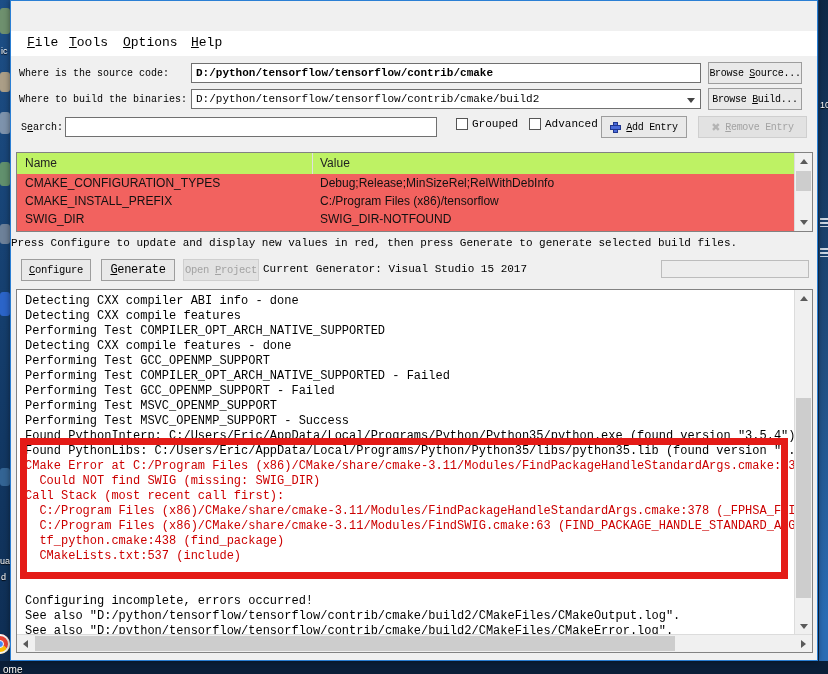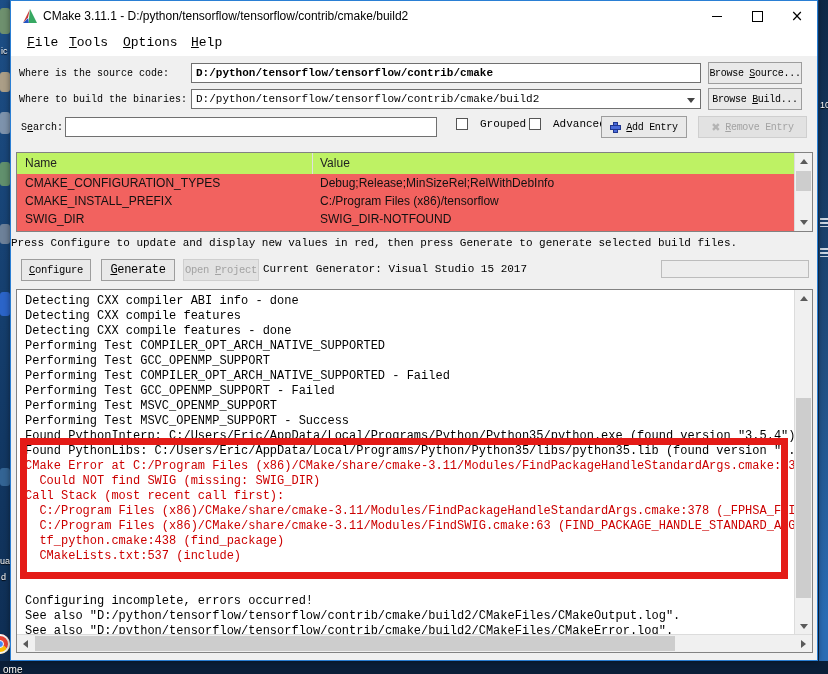--- a/index.html
+++ b/index.html
@@ -40,21 +40,21 @@
   .tbox{position:absolute;height:20px;background:#fff;border:1px solid #707070;box-sizing:border-box;
     font:11px "Liberation Mono",monospace;color:#000;padding:0 4px;outline:none}
   .combo{position:absolute;height:20px;background:#fff;border:1px solid #707070;box-sizing:border-box;
     font:11px "Liberation Mono",monospace;line-height:18px;padding:0 18px 0 4px;white-space:nowrap;overflow:hidden}
   .combo-arrow{position:absolute;right:5px;top:8px;width:0;height:0;
     border-left:4px solid transparent;border-right:4px solid transparent;border-top:5px solid #444}
   .btn{position:absolute;height:22px;background:#e9e9e9;border:1px solid #9d9d9d;box-sizing:border-box;
     font:10px "Liberation Mono",monospace;color:#000;display:flex;align-items:center;justify-content:center;
     white-space:nowrap;letter-spacing:-.3px}
   .btn.disabled{color:#a3a3a3;background:#e2e2e2;border-color:#cfcfcf}
-  .checkbox-row{position:absolute;display:flex;align-items:flex-start;gap:12px}
+  .checkbox-row{position:absolute;display:flex;align-items:flex-start;gap:4px}
   .cb{width:12px;height:12px;background:#fff;border:1px solid #555;box-sizing:border-box}
   .cb-label{font:11px "Liberation Mono",monospace;color:#000}
   .plus-icon{position:relative;width:11px;height:11px;margin-right:5px}
   .plus-icon::before,.plus-icon::after{content:"";position:absolute;background:#4a6bd8;border:1px solid #20368f}
   .plus-icon::before{left:3px;top:0;width:3px;height:9px}
   .plus-icon::after{left:0;top:3px;width:9px;height:3px}
   .x-icon{color:#b4b4b4;font-size:11px;margin-right:5px;font-family:"DejaVu Sans",sans-serif}
   
   .cache-table{position:absolute;left:5px;top:151px;width:797px;height:80px;background:#fff;
     border:1px solid #828282;box-sizing:border-box}
@@ -114,37 +114,20 @@
   <div class="frag frag-label" style="left:0;top:556px">ua</div>
   <div class="frag frag-label" style="left:1px;top:572px">d</div>
   <div class="frag chrome" style="left:-10px;top:634px"></div>
 </div>
 <div class="bottom-strip">
   <div class="frag frag-label" style="left:3px;top:3px;font-size:10px">ome</div>
 </div>
 
 <div class="window">
 
-  <div class="titlebar">
-    <svg class="app-icon" viewBox="0 0 16 16">
-      <polygon points="8,1 1,15 6,9.5" fill="#c63939"></polygon>
-      <polygon points="8,1 15,15 6.5,15" fill="#37a862"></polygon>
-      <polygon points="1,15 6.2,10 6.8,15" fill="#2456c4"></polygon>
-    </svg>
-    <span class="title-text">CMake 3.11.1 - D:/python/tensorflow/tensorflow/contrib/cmake/build2</span>
-    <div class="cap-btn cap-min">
-        <span class="min-glyph"></span>
-      </div>
-    <div class="cap-btn cap-max">
-        <span class="max-glyph"></span>
-      </div>
-    <div class="cap-btn cap-close">
-        <span class="close-glyph">×</span>
-      </div>
-  </div>
 
   <div class="menubar">
     <span class="menu-item" style="left:16px"><u>F</u>ile</span>
     <span class="menu-item" style="left:58px"><u>T</u>ools</span>
     <span class="menu-item" style="left:112px"><u>O</u>ptions</span>
     <span class="menu-item" style="left:180px"><u>H</u>elp</span>
   </div>
 
   <div class="form-area">
     <span class="flabel" style="left:8px;top:12px">Where is the source code:</span>
@@ -226,22 +209,22 @@
         <span>Open <u>P</u>roject</span>
       </div>
     <span class="gen-label">Current Generator: Visual Studio 15 2017</span>
     <div class="progress"></div>
   </div>
 
   <div class="log">
     <div class="log-content">
         <div class="log-line">Detecting CXX compiler ABI info - done</div>
         <div class="log-line">Detecting CXX compile features</div>
+        <div class="log-line">Performing Test COMPILER_OPT_ARCH_NATIVE_SUPPORTED</div>
         <div class="log-line">Detecting CXX compile features - done</div>
-        <div class="log-line">Performing Test COMPILER_OPT_ARCH_NATIVE_SUPPORTED</div>
         <div class="log-line">Performing Test GCC_OPENMP_SUPPORT</div>
         <div class="log-line">Performing Test COMPILER_OPT_ARCH_NATIVE_SUPPORTED - Failed</div>
         <div class="log-line">Performing Test GCC_OPENMP_SUPPORT - Failed</div>
         <div class="log-line">Performing Test MSVC_OPENMP_SUPPORT</div>
         <div class="log-line">Performing Test MSVC_OPENMP_SUPPORT - Success</div>
         <div class="log-line">Found PythonInterp: C:/Users/Eric/AppData/Local/Programs/Python/Python35/python.exe (found version "3.5.4")</div>
         <div class="log-line">Found PythonLibs: C:/Users/Eric/AppData/Local/Programs/Python/Python35/libs/python35.lib (found version "3.5.4")</div>
         <div class="log-line err">CMake Error at C:/Program Files (x86)/CMake/share/cmake-3.11/Modules/FindPackageHandleStandardArgs.cmake:137 (message):</div>
         <div class="log-line err">  Could NOT find SWIG (missing: SWIG_DIR)</div>
         <div class="log-line err">Call Stack (most recent call first):</div>

